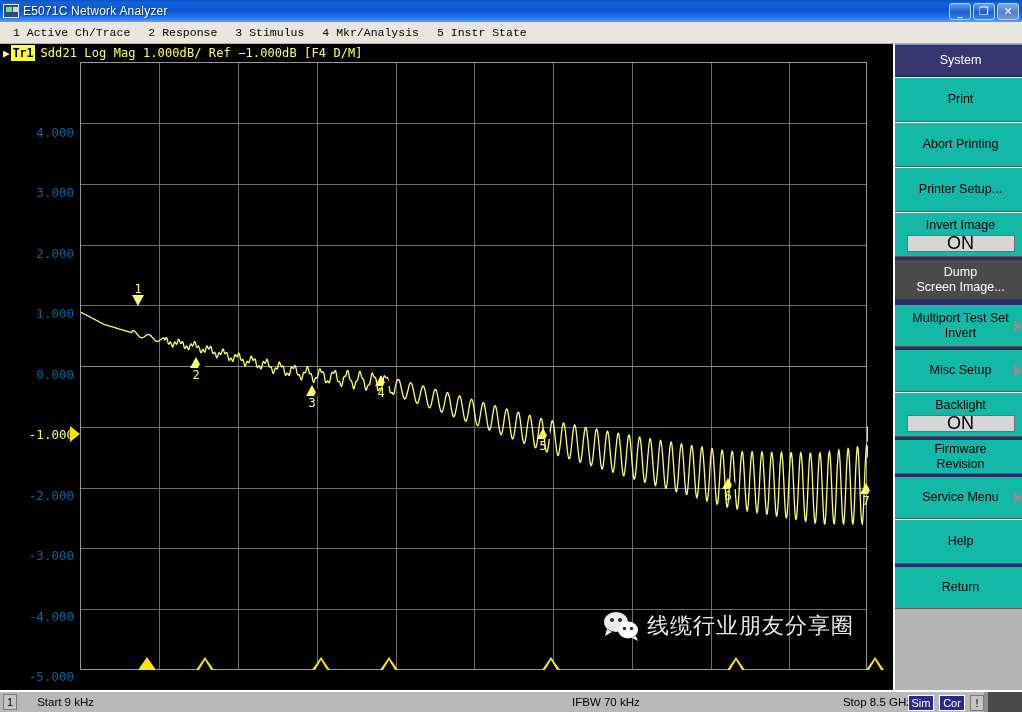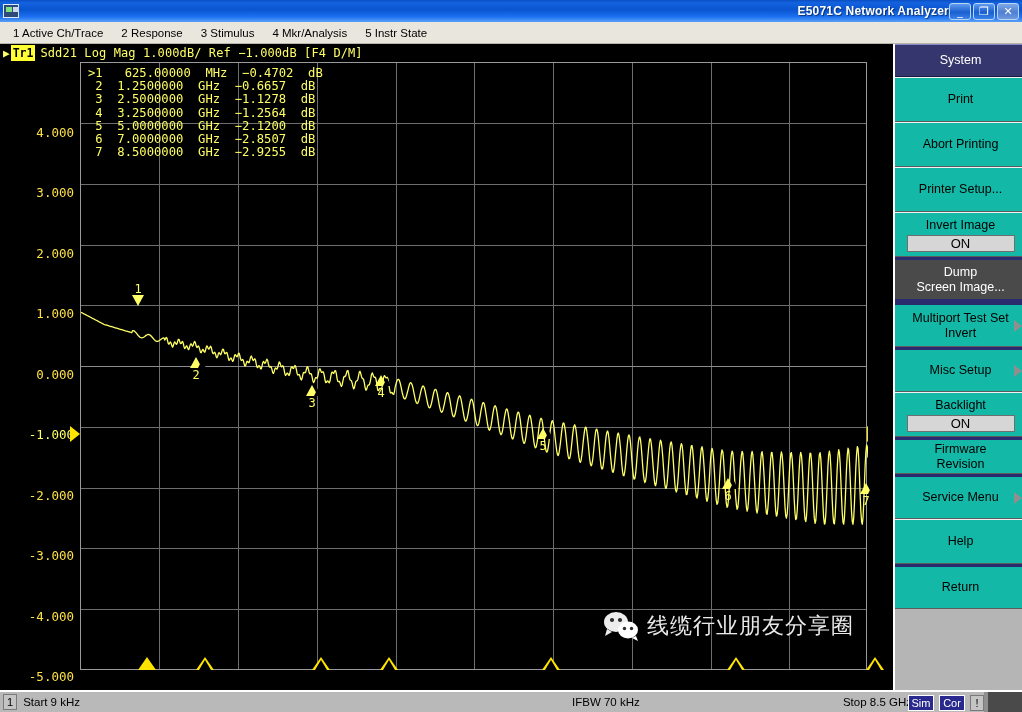--- a/index.html
+++ b/index.html
@@ -25,24 +25,23 @@
   .titlebar .tb-icon {
     width: 16px; height: 14px; margin: 0 4px 0 3px;
     background: #2d4a7a; border: 1px solid #dfe8f5;
     position: relative; flex: 0 0 auto;
   }
   .titlebar .tb-icon::after {
     content: ""; position: absolute; left: 2px; top: 2px; width: 6px; height: 5px;
     background: #7fe07f; box-shadow: 7px 0 0 #cfd8e8;
   }
   .titlebar .tb-title {
-    color: #fff; font-size: 12px; font-weight: bold; letter-spacing: .2px;
+    color: #fff; font-size: 12px; font-weight: normal; letter-spacing: .2px;
     text-shadow: 1px 1px 1px rgba(0,0,0,.5);
     flex: 1 1 auto;
-    text-align: right;
   }
   .winbtns { display: flex; gap: 2px; padding-right: 3px; }
   .winbtn {
     width: 22px; height: 17px;
     border: 1px solid #b9d4f5;
     border-radius: 3px;
     background: linear-gradient(to bottom, #5f9bee, #1a5fd0 55%, #3a83e8);
     position: relative;
   }
   .winbtn.close { background: linear-gradient(to bottom, #7fa8e8, #4f7fd0 55%, #6f98e0); }
@@ -50,21 +49,21 @@
     font-size: 11px; line-height: 15px; text-align: center; font-family: "DejaVu Sans", sans-serif; }
 
   
   .menubar {
     position: absolute; left: 0; top: 22px; width: 1022px; height: 22px;
     background: #e9e6dd; border-bottom: 1px solid #b8b4aa;
     display: flex; align-items: center; padding-left: 4px;
   }
   .menubar .mi {
     font-size: 11.5px; color: #000; padding: 2px 9px; white-space: nowrap;
-    font-family: Liberation Sans, sans-serif;
+    font-family: Liberation Mono, monospace;
   }
 
   
   .screen {
     position: absolute; left: 0; top: 44px; width: 1022px; height: 646px;
     background: #000;
   }
 
   
   .traceline {
@@ -80,21 +79,21 @@
     border: 1px solid #ffff33;
   }
   .traceline .txt { letter-spacing: .1px; }
 
   
   .plotwrap { position: absolute; left: 0; top: 18px; width: 884px; height: 628px; }
   .ylabels { position: absolute; left: 0; top: 0; width: 78px; height: 628px; }
   .ylab {
     position: absolute; right: 4px;
     font-family: "DejaVu Sans Mono", monospace;
-    font-size: 12.5px; color: #fde047; white-space: nowrap;
+    font-size: 12.5px; color: #0369a1; white-space: nowrap;
     transform: translateY(-50%);
   }
   .ylab.ref { color: #ffff66; }
   .refarrow-l {
     position: absolute; width: 0; height: 0;
     border-top: 8px solid transparent; border-bottom: 8px solid transparent;
     border-left: 10px solid #ffe400;
     transform: translateY(-50%);
   }
   .refarrow-r {
@@ -199,42 +198,42 @@
   .sk.selected {
     background: #4a4a4a; color: #ffffff;
     border-top: 3px solid #2a2a6e; border-bottom: 3px solid #2a2a6e;
   }
   .sk.sep-top { border-top: 3px solid #2a2a6e; }
   .sk .lbl { line-height: 15px; }
   .sk .valbox {
     margin-top: 2px; width: 108px; height: 17px;
     background: #d6d6d6; border: 1px solid #6e6e6e;
     display: flex; align-items: center; justify-content: center;
-    font-size: 13px; color: #000;
+    font-size: 18px; color: #000;
   }
   .sk .arrow {
     position: absolute; right: 4px; top: 50%; transform: translateY(-50%);
     width: 0; height: 0;
     border-top: 6px solid transparent; border-bottom: 6px solid transparent;
     border-left: 8px solid #8f8f8f;
   }
 
   
   .statusbar {
     position: absolute; left: 0; top: 690px; width: 1022px; height: 22px;
     background: #b9b9b9; border-top: 2px solid #ffffff;
     display: flex; align-items: center;
     font-size: 11.5px; color: #000;
     font-family: "Liberation Sans", sans-serif;
   }
   .sb-chan {
     border: 1px solid #7a7a7a; background: #c4c4c4;
     padding: 0 3px; margin-left: 3px; font-size: 11px; line-height: 14px;
   }
-  .sb-start { margin-left: 6px; }
+  .sb-start { margin-left: 20px; }
   .sb-ifbw { position: absolute; left: 572px; }
   .sb-stop { position: absolute; right: 110px; }
   .sb-badge {
     position: absolute; top: 3px; height: 16px; min-width: 26px;
     background: #2a2a8e; color: #fff; border: 1px solid #ffffff;
     display: flex; align-items: center; justify-content: center;
     font-size: 11px; padding: 0 2px;
   }
   .sb-badge.sim { right: 88px; }
   .sb-badge.cor { right: 57px; }
@@ -322,27 +321,20 @@
         <div class="gline-h" style="top:60px"></div>
         <div class="gline-h" style="top:121px"></div>
         <div class="gline-h" style="top:182px"></div>
         <div class="gline-h" style="top:242px"></div>
         <div class="gline-h ref" style="top:303px"></div>
         <div class="gline-h" style="top:364px"></div>
         <div class="gline-h" style="top:425px"></div>
         <div class="gline-h" style="top:485px"></div>
         <div class="gline-h" style="top:546px"></div>
 
-        <div class="mtable">&gt;1   625.00000  MHz  −0.4702  dB
- 2  1.2500000  GHz  −0.6657  dB
- 3  2.5000000  GHz  −1.1278  dB
- 4  3.2500000  GHz  −1.2564  dB
- 5  5.0000000  GHz  −2.1200  dB
- 6  7.0000000  GHz  −2.8507  dB
- 7  8.5000000  GHz  −2.9255  dB</div>
 
         <svg id="trace-svg" width="787" height="608" viewBox="0 0 787 608" style="position:absolute;left:0;top:0;" preserveAspectRatio="none">
           <polyline id="trace-path" fill="none" stroke="#ffff66" stroke-width="1.3" stroke-linejoin="round" points="0.0,249.3 0.7,249.7 1.4,250.0 2.1,250.4 2.9,250.8 3.6,251.2 4.3,251.5 5.0,251.9 5.7,252.3 6.4,252.7 7.2,253.0 7.9,253.4 8.6,253.8 9.3,254.2 10.0,254.5 10.7,254.9 11.4,255.3 12.2,255.7 12.9,256.0 13.6,256.4 14.3,256.8 15.0,257.2 15.7,257.5 16.5,257.9 17.2,258.3 17.9,258.7 18.6,259.1 19.3,259.4 20.0,259.8 20.7,260.2 21.5,260.6 22.2,260.9 22.9,261.3 23.6,261.6 24.3,261.8 25.0,262.0 25.8,262.2 26.5,262.4 27.2,262.6 27.9,262.9 28.6,263.1 29.3,263.3 30.0,263.5 30.8,263.7 31.5,263.9 32.2,264.1 32.9,264.3 33.6,264.6 34.3,264.8 35.1,265.0 35.8,265.2 36.5,265.4 37.2,265.6 37.9,265.8 38.6,266.1 39.3,266.3 40.1,266.5 40.8,266.7 41.5,266.9 42.2,267.1 42.9,267.3 43.6,267.5 44.4,267.8 45.1,268.0 45.8,268.2 46.5,268.4 47.2,268.6 47.9,268.8 48.7,269.0 49.4,269.2 50.1,269.5 50.8,269.7 51.5,267.6 52.2,267.7 52.9,267.9 53.7,268.4 54.4,269.1 55.1,269.8 55.8,270.7 56.5,271.6 57.2,272.5 58.0,273.3 58.7,274.0 59.4,274.4 60.1,274.7 60.8,274.8 61.5,274.7 62.2,274.4 63.0,274.0 63.7,273.5 64.4,272.9 65.1,272.4 65.8,272.0 66.5,271.7 67.3,271.5 68.0,271.6 68.7,271.9 69.4,272.3 70.1,273.0 70.8,273.8 71.5,274.6 72.3,275.5 73.0,276.4 73.7,277.1 74.4,277.7 75.1,278.2 75.8,278.4 76.6,278.4 77.3,278.2 78.0,277.8 78.7,277.3 79.4,276.8 80.1,276.2 80.8,275.7 81.6,275.2 82.3,275.0 83.0,274.9 83.7,277.1 84.4,275.9 85.1,274.4 85.9,275.0 86.6,277.8 87.3,280.6 88.0,281.2 88.7,279.9 89.4,279.0 90.1,280.3 90.9,282.9 91.6,284.1 92.3,282.8 93.0,280.2 93.7,278.9 94.4,279.8 95.2,281.3 95.9,281.0 96.6,278.6 97.3,276.3 98.0,276.3 98.7,278.4 99.4,280.5 100.2,280.4 100.9,278.9 101.6,278.5 102.3,280.5 103.0,283.7 103.7,285.5 104.5,284.8 105.2,283.1 105.9,282.9 106.6,284.8 107.3,286.6 108.0,286.2 108.7,283.6 109.5,281.1 110.2,280.8 110.9,282.3 111.6,283.2 112.3,281.9 113.0,279.5 113.8,278.5 114.5,280.2 115.2,283.1 115.9,284.6 116.6,284.0 117.3,282.9 118.0,283.8 118.8,286.7 119.5,289.4 120.2,289.8 120.9,287.9 121.6,286.4 122.3,286.9 123.1,288.6 123.8,289.2 124.5,287.3 125.2,284.3 125.9,282.9 126.6,283.9 127.4,285.8 128.1,286.1 128.8,284.6 129.5,283.2 130.2,284.1 130.9,287.2 131.6,290.1 132.4,290.7 133.1,289.6 133.8,289.2 134.5,291.0 135.2,293.7 135.9,294.8 136.7,293.3 137.4,290.7 138.1,289.5 138.8,290.5 139.5,291.7 140.2,290.9 140.9,288.3 141.7,286.1 142.4,286.3 143.1,288.7 143.8,290.7 144.5,290.7 145.2,289.5 146.0,289.6 146.7,292.1 147.4,295.6 148.1,297.4 148.8,296.6 149.5,295.1 150.2,295.1 151.0,296.9 151.7,298.4 152.4,297.4 153.1,294.4 153.8,291.9 154.5,291.7 155.3,293.2 156.0,293.9 156.7,292.6 157.4,290.5 158.1,290.2 158.8,292.5 159.5,295.8 160.3,297.5 161.0,297.1 161.7,296.4 162.4,297.7 163.1,300.6 163.8,303.0 164.6,302.6 165.3,300.2 166.0,298.3 166.7,298.4 167.4,299.7 168.1,299.6 168.8,297.2 169.6,294.2 170.3,293.0 171.0,294.5 171.7,296.8 172.4,297.5 173.1,296.4 173.9,295.8 174.6,297.6 175.3,301.3 176.0,304.2 176.7,304.6 177.4,303.2 178.1,302.6 178.9,303.9 179.6,305.8 180.3,305.8 181.0,303.2 181.7,299.9 182.4,298.4 183.2,299.3 183.9,300.3 184.6,299.6 185.3,297.4 186.0,296.2 186.7,297.6 187.4,301.0 188.2,303.8 188.9,304.2 189.6,303.6 190.3,304.1 191.0,306.7 191.7,309.7 192.5,310.4 193.2,308.4 193.9,305.8 194.6,304.9 195.3,305.7 196.0,306.1 196.8,304.3 197.5,301.1 198.2,298.9 198.9,299.6 199.6,302.0 200.3,303.8 201.0,303.6 201.8,302.8 202.5,303.9 203.2,307.3 203.9,311.0 204.6,312.5 205.3,311.5 206.1,310.1 206.8,310.3 207.5,311.9 208.2,312.4 208.9,310.3 209.6,306.6 210.3,303.9 211.1,303.9 211.8,305.2 212.5,305.5 213.2,304.0 213.9,302.5 214.6,303.3 215.4,306.7 216.1,310.4 216.8,312.1 217.5,311.7 218.2,311.5 218.9,313.1 219.6,315.8 220.4,317.0 221.1,315.3 221.8,311.9 222.5,309.5 223.2,309.3 223.9,309.9 224.7,309.0 225.4,306.2 226.1,303.7 226.8,303.8 227.5,306.6 228.2,309.6 228.9,310.8 229.7,310.6 230.4,311.1 231.1,313.9 231.8,317.6 232.5,319.6 233.2,318.6 234.0,316.1 234.7,314.6 235.4,314.9 236.1,315.2 236.8,313.5 237.5,309.8 238.2,306.4 239.0,305.8 239.7,307.5 240.4,309.3 241.1,309.4 241.8,308.7 242.5,309.4 243.3,312.6 244.0,317.0 244.7,319.6 245.4,319.4 246.1,318.0 246.8,317.8 247.5,319.1 248.3,319.9 249.0,318.0 249.7,314.0 250.4,310.3 251.1,309.0 251.8,309.9 252.6,310.4 253.3,309.2 254.0,307.6 254.7,307.9 255.4,311.2 256.1,315.6 256.8,318.4 257.6,318.7 258.3,318.4 259.0,319.6 259.7,322.0 260.4,323.5 261.1,322.0 261.9,318.2 262.6,314.6 263.3,313.3 264.0,313.5 264.7,312.8 265.4,310.4 266.1,307.8 266.9,307.5 267.6,310.4 268.3,314.3 269.0,316.7 269.7,317.3 270.4,317.8 271.2,320.1 271.9,323.6 272.6,325.9 273.3,325.0 274.0,321.8 274.7,318.9 275.5,317.9 276.2,317.7 276.9,316.2 277.6,312.7 278.3,309.2 279.0,308.3 279.7,310.4 280.5,313.5 281.2,315.3 281.9,315.6 282.6,316.5 283.3,319.7 284.0,324.1 284.8,327.0 285.5,326.8 286.2,324.4 286.9,322.4 287.6,322.0 288.3,321.9 289.0,319.8 289.8,315.6 290.5,311.4 291.2,309.9 291.9,311.3 292.6,313.4 293.3,314.3 294.1,314.2 294.8,315.3 295.5,319.0 296.2,324.0 296.9,327.4 297.6,327.7 298.3,326.2 299.1,325.2 299.8,325.6 300.5,325.7 301.2,323.4 301.9,318.8 302.6,314.4 303.4,312.6 304.1,313.5 304.8,314.8 305.5,314.9 306.2,314.3 306.9,315.6 307.6,319.8 308.4,325.2 309.1,329.1 309.8,330.0 310.5,329.4 311.2,329.6 311.9,330.9 312.7,331.4 313.4,329.1 314.1,324.3 314.8,321.7 315.5,319.2 316.2,317.3 316.9,316.3 317.7,316.4 318.4,317.6 319.1,319.8 319.8,322.7 320.5,326.1 321.2,329.5 322.0,332.5 322.7,334.7 323.4,335.9 324.1,335.9 324.8,334.9 325.5,332.8 326.2,330.0 327.0,327.0 327.7,324.0 328.4,321.6 329.1,320.0 329.8,319.6 330.5,320.4 331.3,322.3 332.0,325.1 332.7,328.6 333.4,332.2 334.1,335.6 334.8,338.3 335.5,340.0 336.3,340.5 337.0,339.8 337.7,337.9 338.4,335.1 339.1,331.9 339.8,328.6 340.6,325.8 341.3,323.8 342.0,323.0 342.7,323.4 343.4,325.1 344.1,327.9 344.8,331.4 345.6,335.3 346.3,339.0 347.0,342.1 347.7,344.1 348.4,344.9 349.1,344.4 349.9,342.6 350.6,339.8 351.3,336.4 352.0,332.8 352.7,329.7 353.4,327.4 354.2,326.3 354.9,326.6 355.6,328.2 356.3,331.1 357.0,334.8 357.7,338.9 358.4,342.8 359.2,346.2 359.9,348.4 360.6,349.3 361.3,348.8 362.0,346.9 362.7,343.9 363.5,340.3 364.2,336.5 364.9,333.2 365.6,330.7 366.3,329.6 367.0,329.9 367.7,331.7 368.5,334.8 369.2,338.7 369.9,343.1 370.6,347.2 371.3,350.7 372.0,353.0 372.8,353.8 373.5,353.0 374.2,350.8 374.9,347.5 375.6,343.6 376.3,339.7 377.0,336.2 377.8,333.8 378.5,332.8 379.2,333.5 379.9,335.6 380.6,339.1 381.3,343.5 382.1,348.1 382.8,352.4 383.5,355.8 384.2,357.8 384.9,358.2 385.6,357.0 386.3,354.3 387.1,350.6 387.8,346.3 388.5,342.2 389.2,338.8 389.9,336.7 390.6,336.2 391.4,337.4 392.1,340.2 392.8,344.2 393.5,349.0 394.2,353.8 394.9,358.1 395.6,361.2 396.4,362.7 397.1,362.4 397.8,360.4 398.5,357.0 399.2,352.8 399.9,348.2 400.7,344.1 401.4,341.1 402.1,339.5 402.8,339.8 403.5,341.9 404.2,345.6 404.9,350.3 405.7,355.4 406.4,360.3 407.1,364.2 407.8,366.6 408.5,367.2 409.2,365.9 410.0,362.9 410.7,358.7 411.4,353.9 412.1,349.3 412.8,345.5 413.5,343.2 414.2,342.7 415.0,344.2 415.7,347.5 416.4,352.1 417.1,357.4 417.8,362.8 418.5,367.3 419.3,370.4 420.0,371.7 420.7,370.9 421.4,368.3 422.1,364.2 422.8,359.2 423.5,354.2 424.3,349.9 425.0,346.9 425.7,345.9 426.4,346.9 427.1,349.9 427.8,354.5 428.6,360.0 429.3,365.6 430.0,370.7 430.7,374.3 431.4,376.0 432.1,375.6 432.8,373.2 433.6,369.0 434.3,363.9 435.0,358.5 435.7,353.8 436.4,350.5 437.1,349.1 437.9,349.8 438.6,352.8 439.3,357.4 440.0,363.1 440.7,369.1 441.4,374.5 442.2,378.4 442.9,380.4 443.6,380.1 444.3,377.6 445.0,373.3 445.7,367.9 446.4,362.3 447.2,357.2 447.9,353.7 448.6,352.2 449.3,353.0 450.0,356.1 450.7,361.0 451.5,367.0 452.2,373.3 452.9,378.8 453.6,382.9 454.3,384.8 455.0,384.3 455.7,381.5 456.5,376.9 457.2,371.2 457.9,365.2 458.6,360.1 459.3,356.5 460.0,355.2 460.8,356.4 461.5,359.9 462.2,365.3 462.9,371.7 463.6,378.2 464.3,383.7 465.0,387.6 465.8,389.1 466.5,388.0 467.2,384.6 467.9,379.3 468.6,373.1 469.3,366.9 470.1,361.7 470.8,358.5 471.5,357.7 472.2,359.5 472.9,363.7 473.6,369.6 474.3,376.4 475.1,383.0 475.8,388.4 476.5,391.7 477.2,392.5 477.9,390.5 478.6,386.2 479.4,380.2 480.1,373.6 480.8,367.4 481.5,362.6 482.2,360.0 482.9,360.2 483.6,363.1 484.4,368.2 485.1,374.9 485.8,382.1 486.5,388.6 487.2,393.4 487.9,395.8 488.7,395.3 489.4,392.2 490.1,386.8 490.8,380.1 491.5,373.1 492.2,367.2 492.9,363.2 493.7,361.8 494.4,363.4 495.1,367.7 495.8,374.1 496.5,381.5 497.2,388.7 498.0,394.7 498.7,398.5 499.4,399.3 500.1,397.2 500.8,392.5 501.5,386.0 502.2,378.7 503.0,371.9 503.7,366.7 504.4,364.1 505.1,364.5 505.8,368.0 506.5,373.9 507.3,381.3 508.0,389.1 508.7,396.0 509.4,400.8 510.1,402.8 510.8,401.6 511.6,397.5 512.3,391.2 513.0,383.7 513.7,376.3 514.4,370.2 515.1,366.6 515.8,366.1 516.6,368.9 517.3,374.4 518.0,381.9 518.7,390.0 519.4,397.5 520.1,403.2 520.9,406.0 521.6,405.6 522.3,401.9 523.0,395.7 523.7,388.0 524.4,380.1 525.1,373.4 525.9,369.1 526.6,368.0 527.3,370.3 528.0,375.6 528.7,383.1 529.4,391.6 530.2,399.6 530.9,405.9 531.6,409.2 532.3,409.2 533.0,405.7 533.7,399.5 534.4,391.5 535.2,383.3 535.9,376.1 536.6,371.4 537.3,370.0 538.0,372.1 538.7,377.5 539.5,385.2 540.2,394.0 540.9,402.4 541.6,409.0 542.3,412.6 543.0,412.6 543.7,409.0 544.5,402.5 545.2,394.2 545.9,385.6 546.6,378.2 547.3,373.3 548.0,371.9 548.8,374.3 549.5,380.0 550.2,388.2 550.9,397.4 551.6,406.0 552.3,412.6 553.0,416.1 553.8,415.7 554.5,411.7 555.2,404.6 555.9,395.9 556.6,387.0 557.3,379.5 558.1,374.9 558.8,373.9 559.5,376.9 560.2,383.3 560.9,392.0 561.6,401.6 562.3,410.3 563.1,416.7 563.8,419.5 564.5,418.4 565.2,413.4 565.9,405.6 566.6,396.3 567.4,387.2 568.1,380.0 568.8,376.0 569.5,376.0 570.2,380.0 570.9,387.4 571.6,396.9 572.4,406.7 573.1,415.3 573.8,420.9 574.5,422.7 575.2,420.3 575.9,414.2 576.7,405.4 577.4,395.6 578.1,386.6 578.8,380.1 579.5,377.2 580.2,378.7 580.9,384.2 581.7,392.8 582.4,403.0 583.1,412.9 583.8,420.8 584.5,425.2 585.2,425.4 586.0,421.3 586.7,413.6 587.4,403.8 588.1,393.8 588.8,385.3 589.5,380.1 590.3,379.0 591.0,382.4 591.7,389.7 592.4,399.6 593.1,410.3 593.8,419.8 594.5,426.5 595.3,429.0 596.0,426.9 596.7,420.7 597.4,411.4 598.1,400.9 598.8,391.1 599.6,383.8 600.3,380.6 601.0,382.0 601.7,387.8 602.4,397.0 603.1,408.0 603.8,418.6 604.6,427.0 605.3,431.6 606.0,431.4 606.7,426.7 607.4,418.2 608.1,407.5 608.9,396.8 609.6,388.0 610.3,382.9 611.0,382.5 611.7,386.9 612.4,395.4 613.1,406.3 613.9,417.7 614.6,427.4 615.3,433.6 616.0,435.1 616.7,431.7 617.4,424.0 618.2,413.4 618.9,402.1 619.6,392.2 620.3,385.6 621.0,383.7 621.7,386.9 622.4,394.6 623.2,405.5 623.9,417.3 624.6,428.0 625.3,435.5 626.0,438.3 626.7,435.9 627.5,428.9 628.2,418.4 628.9,406.7 629.6,395.9 630.3,388.3 631.0,385.3 631.7,387.6 632.5,394.8 633.2,405.5 633.9,417.8 634.6,429.2 635.3,437.6 636.0,441.3 636.8,439.6 637.5,432.9 638.2,422.5 638.9,410.4 639.6,399.0 640.3,390.6 641.0,386.9 641.8,388.7 642.5,395.7 643.2,406.5 643.9,419.1 644.6,431.1 645.3,440.1 646.1,444.3 646.8,442.9 647.5,436.3 648.2,425.6 648.9,413.0 649.6,401.1 650.3,392.2 651.1,388.1 651.8,389.7 652.5,396.8 653.2,407.9 653.9,420.8 654.6,433.1 655.4,442.2 656.1,446.3 656.8,444.7 657.5,437.6 658.2,426.4 658.9,413.3 659.6,401.1 660.4,392.1 661.1,388.3 661.8,390.3 662.5,397.9 663.2,409.6 663.9,423.0 664.7,435.5 665.4,444.5 666.1,448.2 666.8,445.8 667.5,437.9 668.2,426.0 668.9,412.5 669.7,400.1 670.4,391.5 671.1,388.4 671.8,391.4 672.5,400.1 673.2,412.6 674.0,426.5 674.7,438.9 675.4,447.3 676.1,450.0 676.8,446.4 677.5,437.2 678.3,424.3 679.0,410.4 679.7,398.3 680.4,390.5 681.1,388.7 681.8,393.3 682.5,403.4 683.3,416.9 684.0,431.1 684.7,443.1 685.4,450.3 686.1,451.3 686.8,445.9 687.6,435.2 688.3,421.3 689.0,407.2 689.7,395.8 690.4,389.5 691.1,389.7 691.8,396.3 692.6,408.1 693.3,422.6 694.0,436.8 694.7,447.8 695.4,453.2 696.1,451.9 696.9,444.1 697.6,431.6 698.3,416.8 699.0,402.9 699.7,393.0 700.4,388.9 701.1,391.8 701.9,401.0 702.6,414.6 703.3,429.8 704.0,443.4 704.7,452.5 705.4,455.2 706.2,450.9 706.9,440.5 707.6,426.1 708.3,410.9 709.0,398.1 709.7,390.5 710.4,389.6 711.2,395.8 711.9,407.7 712.6,422.9 713.3,438.2 714.0,450.2 714.7,456.5 715.5,455.6 716.2,447.7 716.9,434.5 717.6,418.9 718.3,404.2 719.0,393.5 719.7,389.3 720.5,392.4 721.2,402.3 721.9,416.8 722.6,432.9 723.3,447.1 724.0,456.3 724.8,458.6 725.5,453.3 726.2,441.7 726.9,426.3 727.6,410.3 728.3,397.3 729.0,390.2 729.8,390.5 730.5,398.2 731.2,411.7 731.9,428.1 732.6,443.8 733.3,455.4 734.1,460.4 734.8,457.6 735.5,447.7 736.2,432.7 736.9,416.1 737.6,401.4 738.3,391.9 739.1,389.7 739.8,395.4 740.5,407.8 741.2,424.0 741.9,440.6 742.6,453.9 743.4,461.0 744.1,460.2 744.8,451.6 745.5,437.2 746.2,420.0 746.9,403.9 747.6,392.4 748.4,388.2 749.1,392.0 749.8,403.2 750.5,419.3 751.2,436.6 751.9,451.3 752.7,460.1 753.4,460.9 754.1,453.6 754.8,439.7 755.5,422.3 756.2,405.3 757.0,392.4 757.7,386.6 758.4,389.3 759.1,399.7 759.8,415.7 760.5,433.5 761.2,449.2 762.0,459.2 762.7,461.2 763.4,454.7 764.1,441.1 764.8,423.5 765.5,405.7 766.3,391.9 767.0,385.2 767.7,387.0 768.4,397.1 769.1,413.2 769.8,431.5 770.5,447.9 771.3,458.7 772.0,461.3 772.7,455.1 773.4,441.5 774.1,423.4 774.8,405.1 775.6,390.7 776.3,383.6 777.0,385.3 777.7,395.5 778.4,411.9 779.1,430.7 779.8,447.6 780.6,458.7 781.3,461.3 782.0,454.8 782.7,440.7 783.4,422.1 784.1,403.4 784.9,388.8 785.6,381.8 786.3,383.9 787.0,394.8"></polyline>
         </svg>
 
         <div class="mk above" style="left:51px;  top:232px">
           <div class="num">1</div>
           <div class="tri">
               <div class="tri-in"></div>
             </div>

